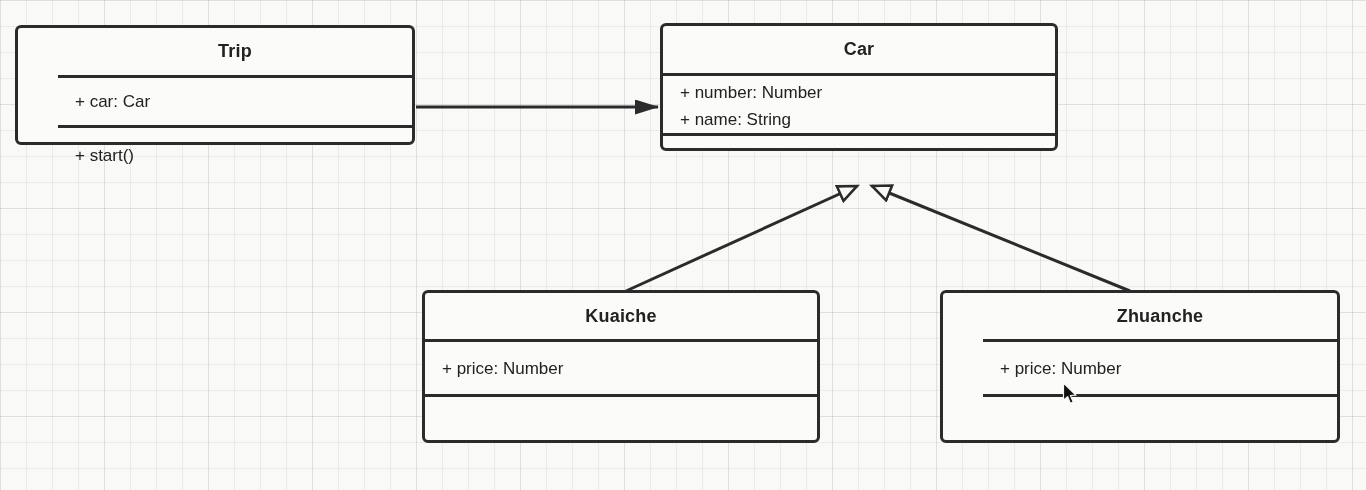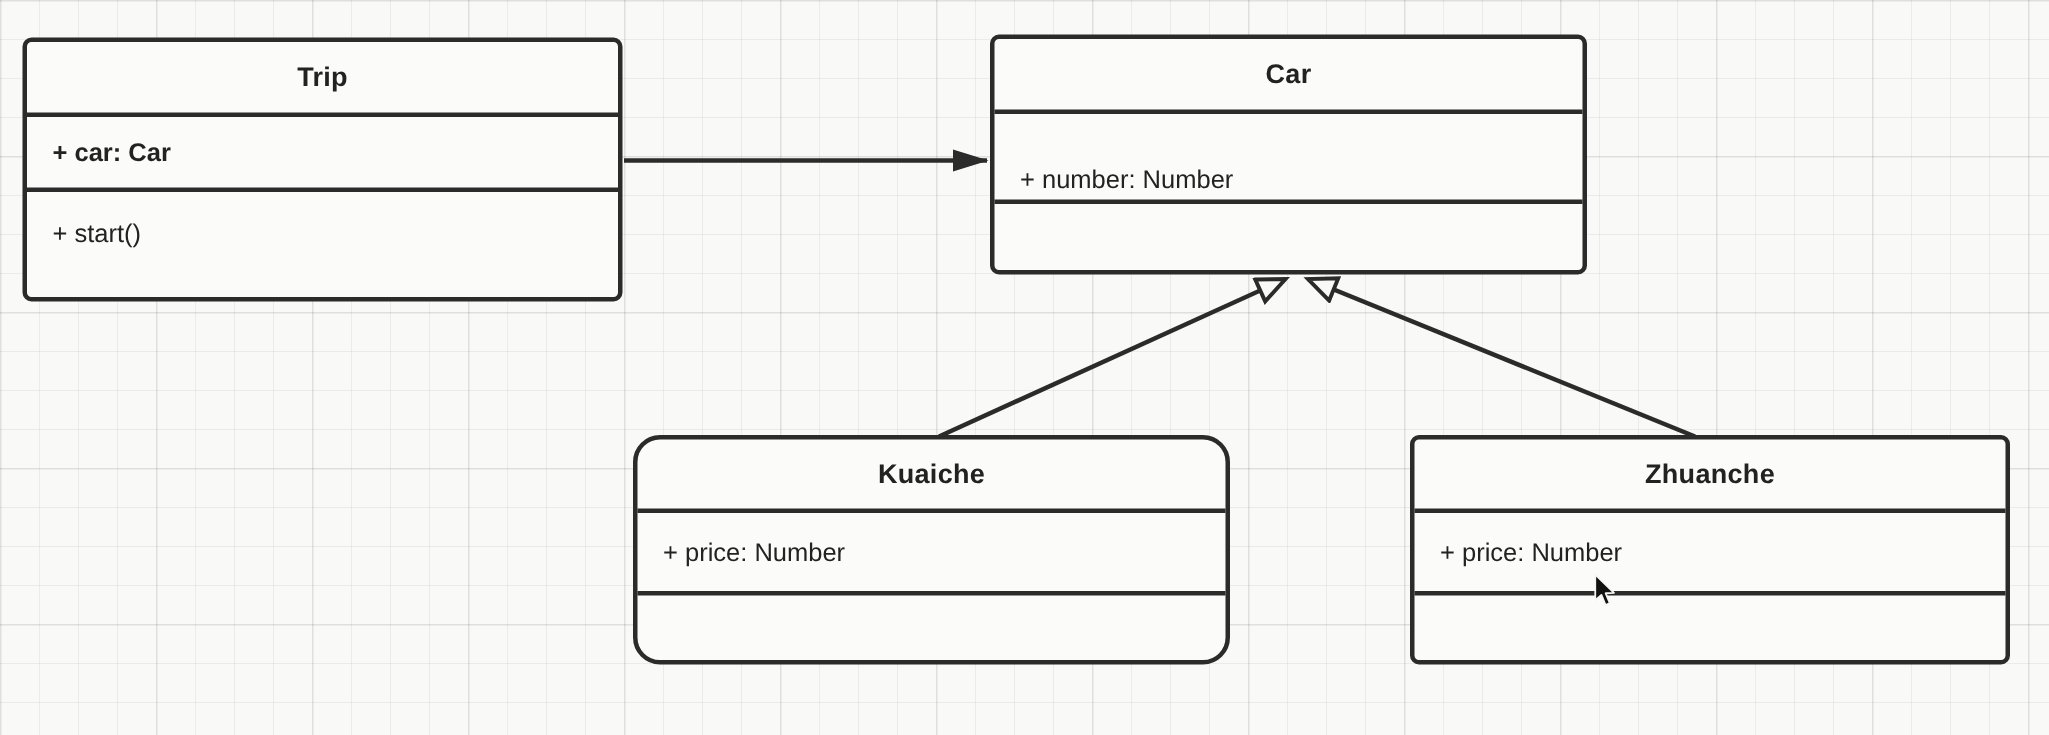--- a/index.html
+++ b/index.html
@@ -69,47 +69,48 @@
       </marker>
       <marker id="arrow-hollow" markerUnits="userSpaceOnUse" markerWidth="26" markerHeight="22" refX="20" refY="9.5" orient="auto">
         <path d="M1.5,1.5 L20,9.5 L1.5,17.5 Z" fill="#f9f9f7" stroke="#2b2b2b" stroke-width="2.6"></path>
       </marker>
     </defs>
     <line x1="416" y1="107" x2="658" y2="107" stroke="#2b2b2b" stroke-width="3" marker-end="url(#arrow-filled)"></line>
     <line x1="626" y1="291" x2="857" y2="186" stroke="#2b2b2b" stroke-width="3" marker-end="url(#arrow-hollow)"></line>
     <line x1="1130" y1="291" x2="872" y2="186" stroke="#2b2b2b" stroke-width="3" marker-end="url(#arrow-hollow)"></line>
   </svg>
 
-  <div class="uml-class" style="left:15px; top:25px; width:400px; height:176px;">
+  <div class="uml-class" style="left:15px; top:25px; width:400px; height:120px;padding-left:40px;">
     <div class="uml-header" style="height:50px;">Trip</div>
-    <div class="uml-section uml-attrs" style="height:50px;font-weight:bold;">
+    <div class="uml-section uml-attrs" style="height:50px;">
       <div class="member">+ car: Car</div>
     </div>
     <div class="uml-section" style="height:54px;border-radius:25px;">
       <div class="member">+ start()</div>
     </div>
   </div>
 
-  <div class="uml-class" style="left:660px; top:23px; width:398px; height:160px;">
+  <div class="uml-class" style="left:660px; top:23px; width:398px; height:128px;">
     <div class="uml-header" style="height:50px;">Car</div>
     <div class="uml-section uml-attrs" style="height:60px;justify-content:flex-end;">
       <div class="member">+ number: Number</div>
+      <div class="member">+ name: String</div>
     </div>
     <div class="uml-section" style="height:44px;"></div>
   </div>
 
-  <div class="uml-class" style="left:422px; top:290px; width:398px; height:153px;border-radius:18px;">
+  <div class="uml-class" style="left:422px; top:290px; width:398px; height:153px;">
     <div class="uml-header" style="height:49px;">Kuaiche</div>
     <div class="uml-section uml-attrs" style="height:55px;">
       <div class="member">+ price: Number</div>
     </div>
     <div class="uml-section" style="height:43px;"></div>
   </div>
 
-  <div class="uml-class" style="left:940px; top:290px; width:400px; height:153px;">
+  <div class="uml-class" style="left:940px; top:290px; width:400px; height:153px;padding-left:40px;">
     <div class="uml-header" style="height:49px;">Zhuanche</div>
     <div class="uml-section uml-attrs" style="height:55px;">
       <div class="member">+ price: Number</div>
     </div>
     <div class="uml-section" style="height:43px;"></div>
   </div>
 
   <svg class="cursor" style="left:1058px; top:382px;" width="20" height="26" viewBox="0 0 20 26">
     <path d="M5.5,1 L5.5,18.2 L9.6,14.6 L12.4,21.4 L15.2,20.1 L12.4,13.5 L18,13.2 Z" fill="#111" stroke="#f6f6f4" stroke-width="1.2" stroke-linejoin="round"></path>
   </svg>

